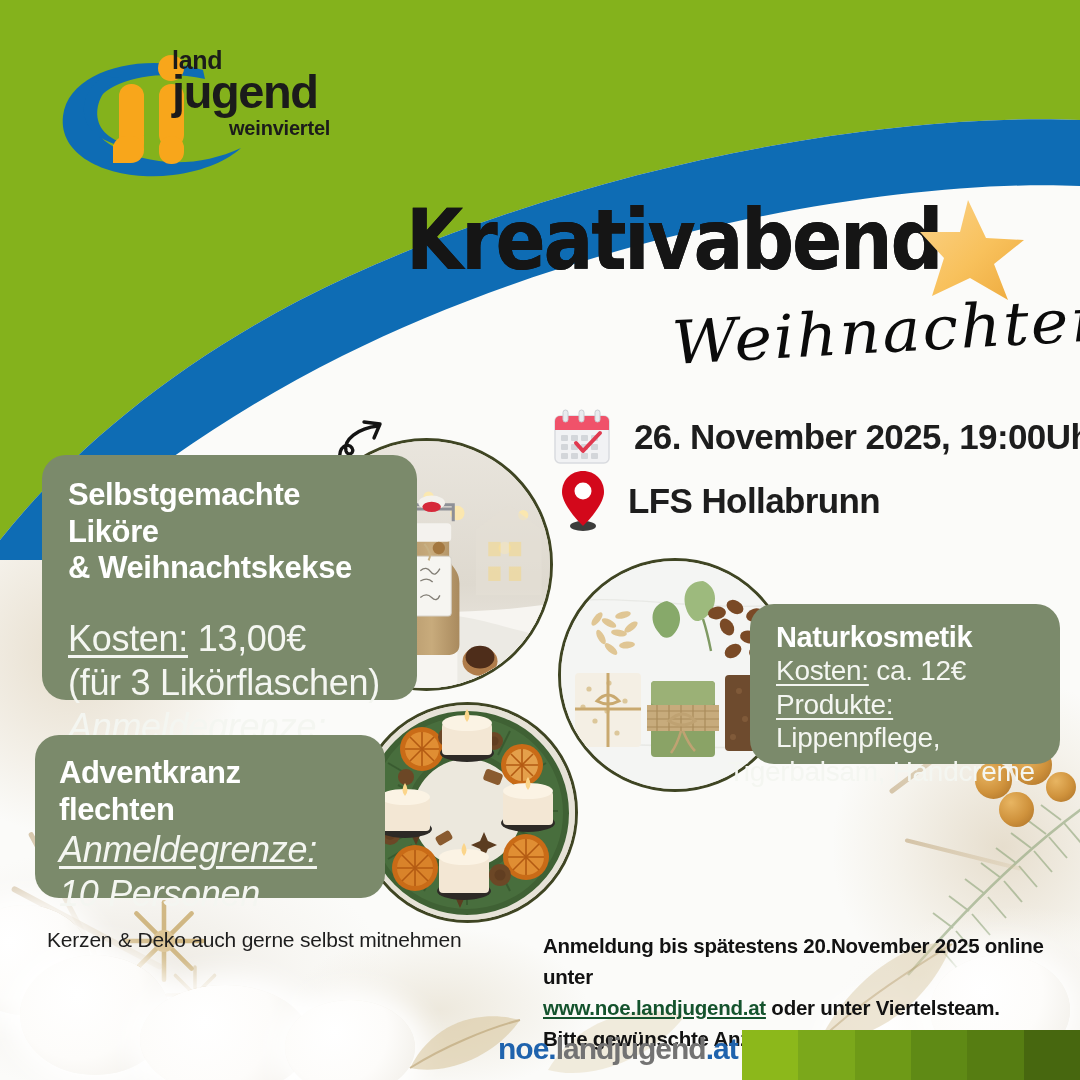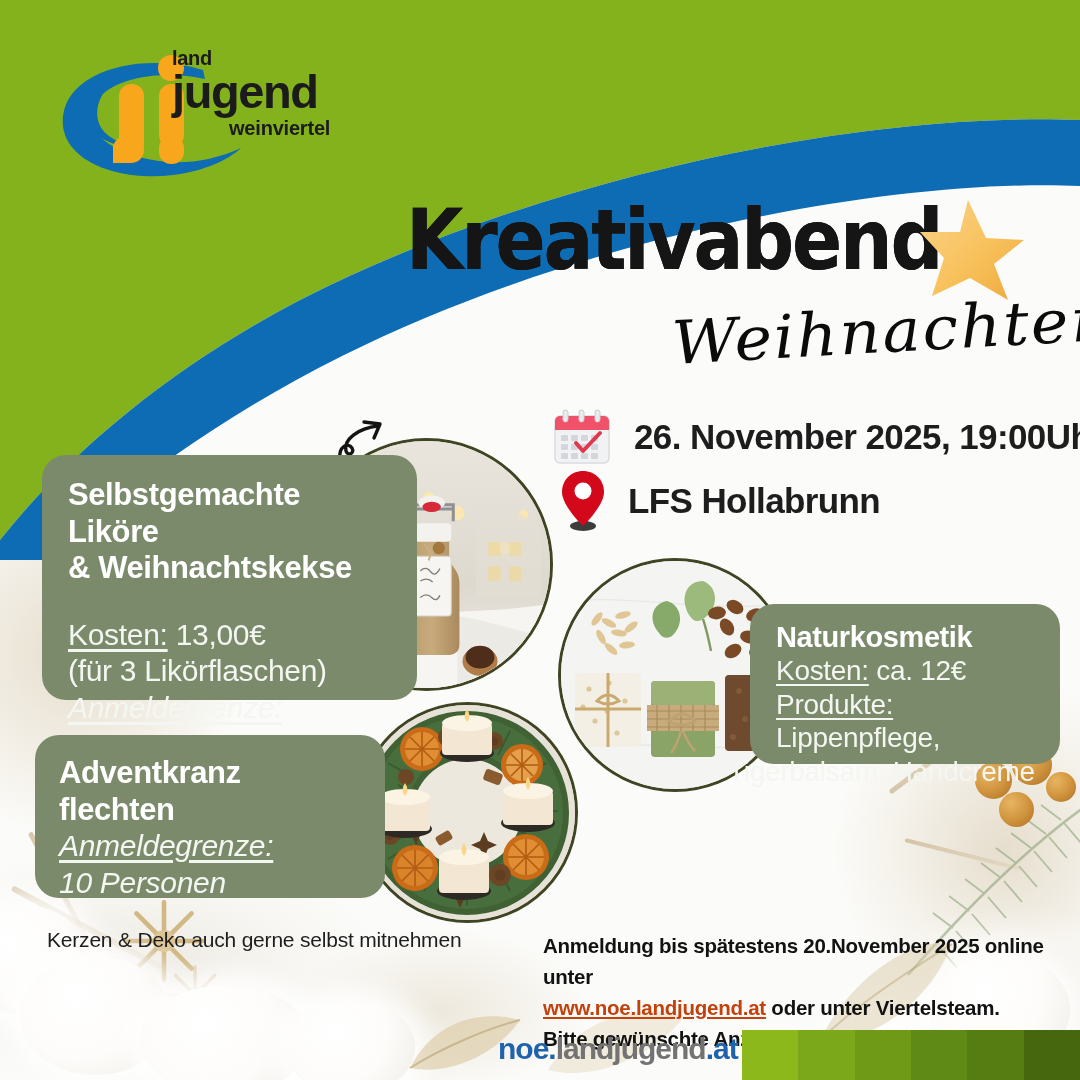--- a/index.html
+++ b/index.html
@@ -44,21 +44,21 @@
   .berry{position:absolute;border-radius:50%;
       background:radial-gradient(circle at 34% 30%,#e8b562 0%,#cf923c 55%,#a96f26 100%);}
   .pinefan{position:absolute;pointer-events:none;opacity:.75;}
 
   
   .swoosh{position:absolute;left:0;top:0;width:1080px;height:560px;}
 
   
   .logo{position:absolute;left:45px;top:48px;width:310px;height:135px;}
   .logo-txt{position:absolute;left:172px;top:48px;width:180px;height:120px;color:#1b1b1b;}
-  .logo-land{position:absolute;left:0;top:0;font-size:20px;font-weight:bold;letter-spacing:-.3px;line-height:1;text-align:center;}
+  .logo-land{position:absolute;left:0;top:0;font-size:25px;font-weight:bold;letter-spacing:-.3px;line-height:1;text-align:center;}
   .logo-jugend{position:absolute;left:0;top:20px;font-size:47px;font-weight:bold;letter-spacing:-1.4px;line-height:1;}
   .logo-wein{position:absolute;left:57px;top:70px;font-size:20px;font-weight:bold;letter-spacing:-.2px;line-height:1;}
 
   
   .headline{position:absolute;left:406px;top:198px;
       font-family:"DejaVu Sans", sans-serif;
       font-weight:bold;font-size:74px;line-height:1;color:#151515;
       letter-spacing:-2.2px;
       text-shadow:0 0 0 #111;
       transform:scaleY(1.13);transform-origin:left top;}
@@ -80,21 +80,21 @@
   .pin-ico{width:46px;height:62px;flex:0 0 auto;}
 
   
   .caption{position:absolute;left:126px;top:397px;
       font-weight:bold;font-size:19.5px;color:#161616;letter-spacing:-.25px;white-space:nowrap;}
   .arrow{position:absolute;left:334px;top:418px;width:62px;height:46px;}
 
   
   .card{position:absolute;background:#7b8a6b;border-radius:24px;color:#f4f6f1;box-sizing:border-box;}
   .card h3{margin:0;font-size:31px;font-weight:bold;line-height:1.18;letter-spacing:-.4px;color:#ffffff;}
-  .card p{margin:0;font-size:30px;line-height:1.22;letter-spacing:-.3px;}
+  .card p{margin:0;font-size:36px;line-height:1.22;letter-spacing:-.3px;}
   .u{text-decoration:underline;text-underline-offset:4px;}
   .it{font-style:italic;}
 
   #card-likoer{left:42px;top:455px;width:375px;height:245px;padding:22px 26px 0 26px;}
   #card-kosmetik{left:750px;top:604px;width:310px;height:160px;padding:16px 16px 0 26px;text-align:left;}
   #card-kosmetik h3{font-size:29px;}
   #card-kosmetik p{font-size:28px;line-height:1.2;}
   #card-advent{left:35px;top:735px;width:350px;height:163px;padding:20px 24px 0 24px;}
 
   .kosm-wide{position:absolute;left:-22px;white-space:nowrap;}
@@ -105,21 +105,21 @@
   .photo{position:absolute;border-radius:50%;border:3px solid #3f4523;overflow:hidden;
       background:#efece4;}
   #ph-likoer{left:300px;top:438px;width:247px;height:247px;}
   #ph-kosmetik{left:558px;top:558px;width:228px;height:228px;}
   #ph-advent{left:357px;top:702px;width:215px;height:215px;}
   .photo svg{display:block;width:100%;height:100%;}
 
   
   .reg{position:absolute;left:543px;top:930px;width:520px;
       font-weight:bold;font-size:20.5px;line-height:1.52;color:#121212;letter-spacing:-.25px;}
-  .reg a{color:#c2410c;text-underline-offset:2px;}
+  .reg a{color:#14532d;text-underline-offset:2px;}
 
   
   .foot-logo{position:absolute;left:498px;top:1032px;font-weight:bold;font-size:30px;letter-spacing:-1px;}
   .fl-blue{color:#1f63ad;}
   .fl-orange{color:#737373;}
   .bars{position:absolute;left:742px;top:1030px;width:338px;height:50px;display:flex;}
   .bars div{flex:1 1 0;height:100%;}
 </style>
 </head>
 <body>

